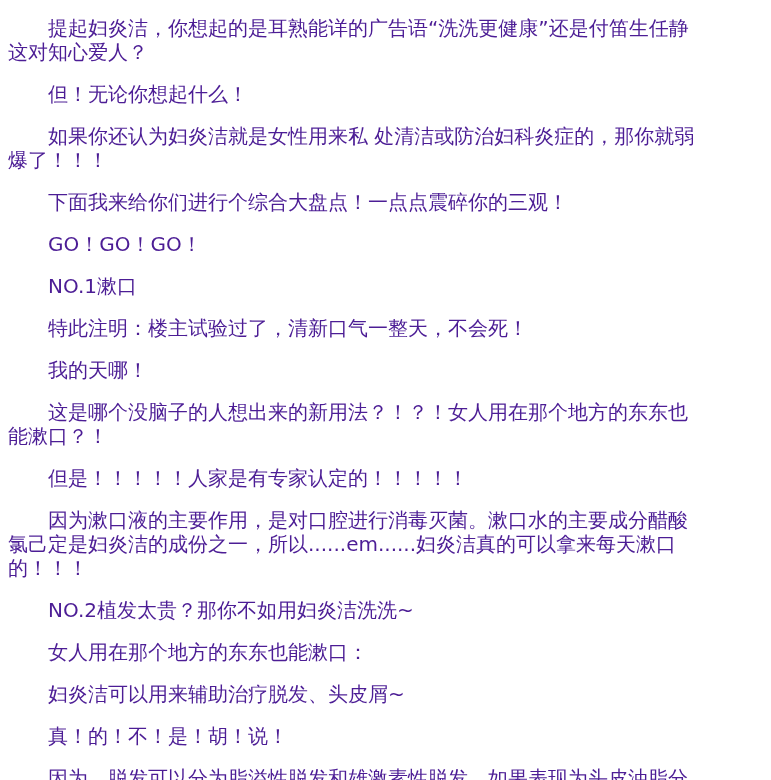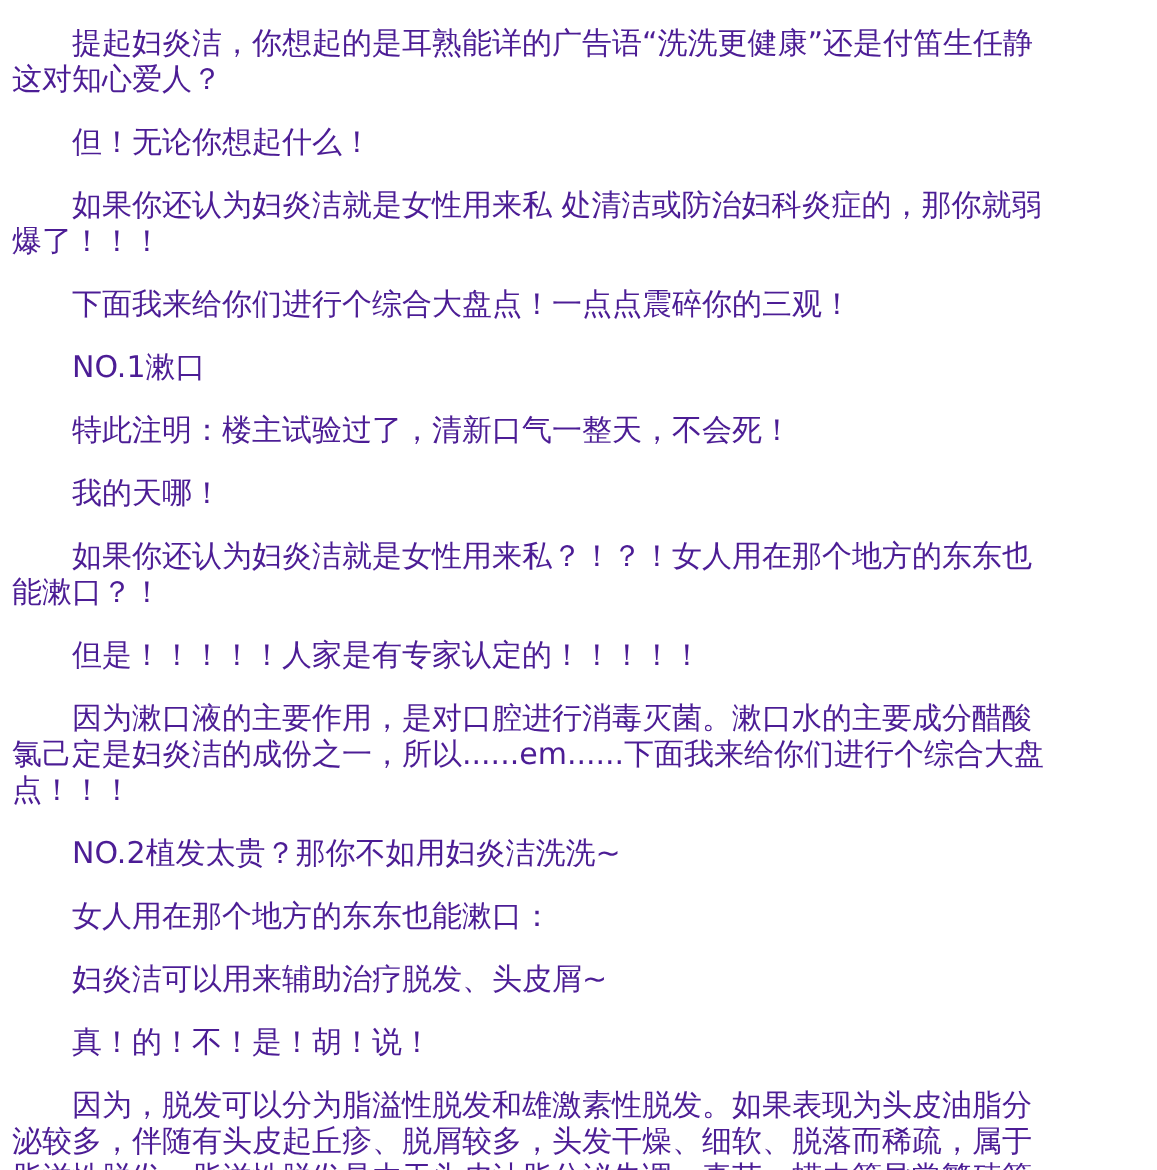--- a/index.html
+++ b/index.html
@@ -29,24 +29,25 @@
   }
 </style>
 </head>
 <body>
 
 <div class="article">
   <p>提起妇炎洁，你想起的是耳熟能详的广告语“洗洗更健康”还是付笛生任静这对知心爱人？</p>
   <p>但！无论你想起什么！</p>
   <p>如果你还认为妇炎洁就是女性用来私 处清洁或防治妇科炎症的，那你就弱爆了！！！</p>
   <p>下面我来给你们进行个综合大盘点！一点点震碎你的三观！</p>
+  <p>GO！GO！GO！</p>
   <p>NO.1漱口</p>
   <p>特此注明：楼主试验过了，清新口气一整天，不会死！</p>
   <p>我的天哪！</p>
-  <p>如果你还认为妇炎洁就是女性用来私？！？！女人用在那个地方的东东也能漱口？！</p>
+  <p>这是哪个没脑子的人想出来的新用法？！？！女人用在那个地方的东东也能漱口？！</p>
   <p>但是！！！！！人家是有专家认定的！！！！！</p>
-  <p>因为漱口液的主要作用，是对口腔进行消毒灭菌。漱口水的主要成分醋酸氯己定是妇炎洁的成份之一，所以......em......下面我来给你们进行个综合大盘点！！！</p>
+  <p>因为漱口液的主要作用，是对口腔进行消毒灭菌。漱口水的主要成分醋酸氯己定是妇炎洁的成份之一，所以......em......妇炎洁真的可以拿来每天漱口的！！！</p>
   <p>NO.2植发太贵？那你不如用妇炎洁洗洗~</p>
   <p>女人用在那个地方的东东也能漱口：</p>
   <p>妇炎洁可以用来辅助治疗脱发、头皮屑~</p>
   <p>真！的！不！是！胡！说！</p>
   <p>因为，脱发可以分为脂溢性脱发和雄激素性脱发。如果表现为头皮油脂分泌较多，伴随有头皮起丘疹、脱屑较多，头发干燥、细软、脱落而稀疏，属于脂溢性脱发。脂溢性脱发是由于头皮油脂分泌失调、真菌、螨虫等异常繁殖等原因所致。</p>
 </div>
 
 </body></html>

